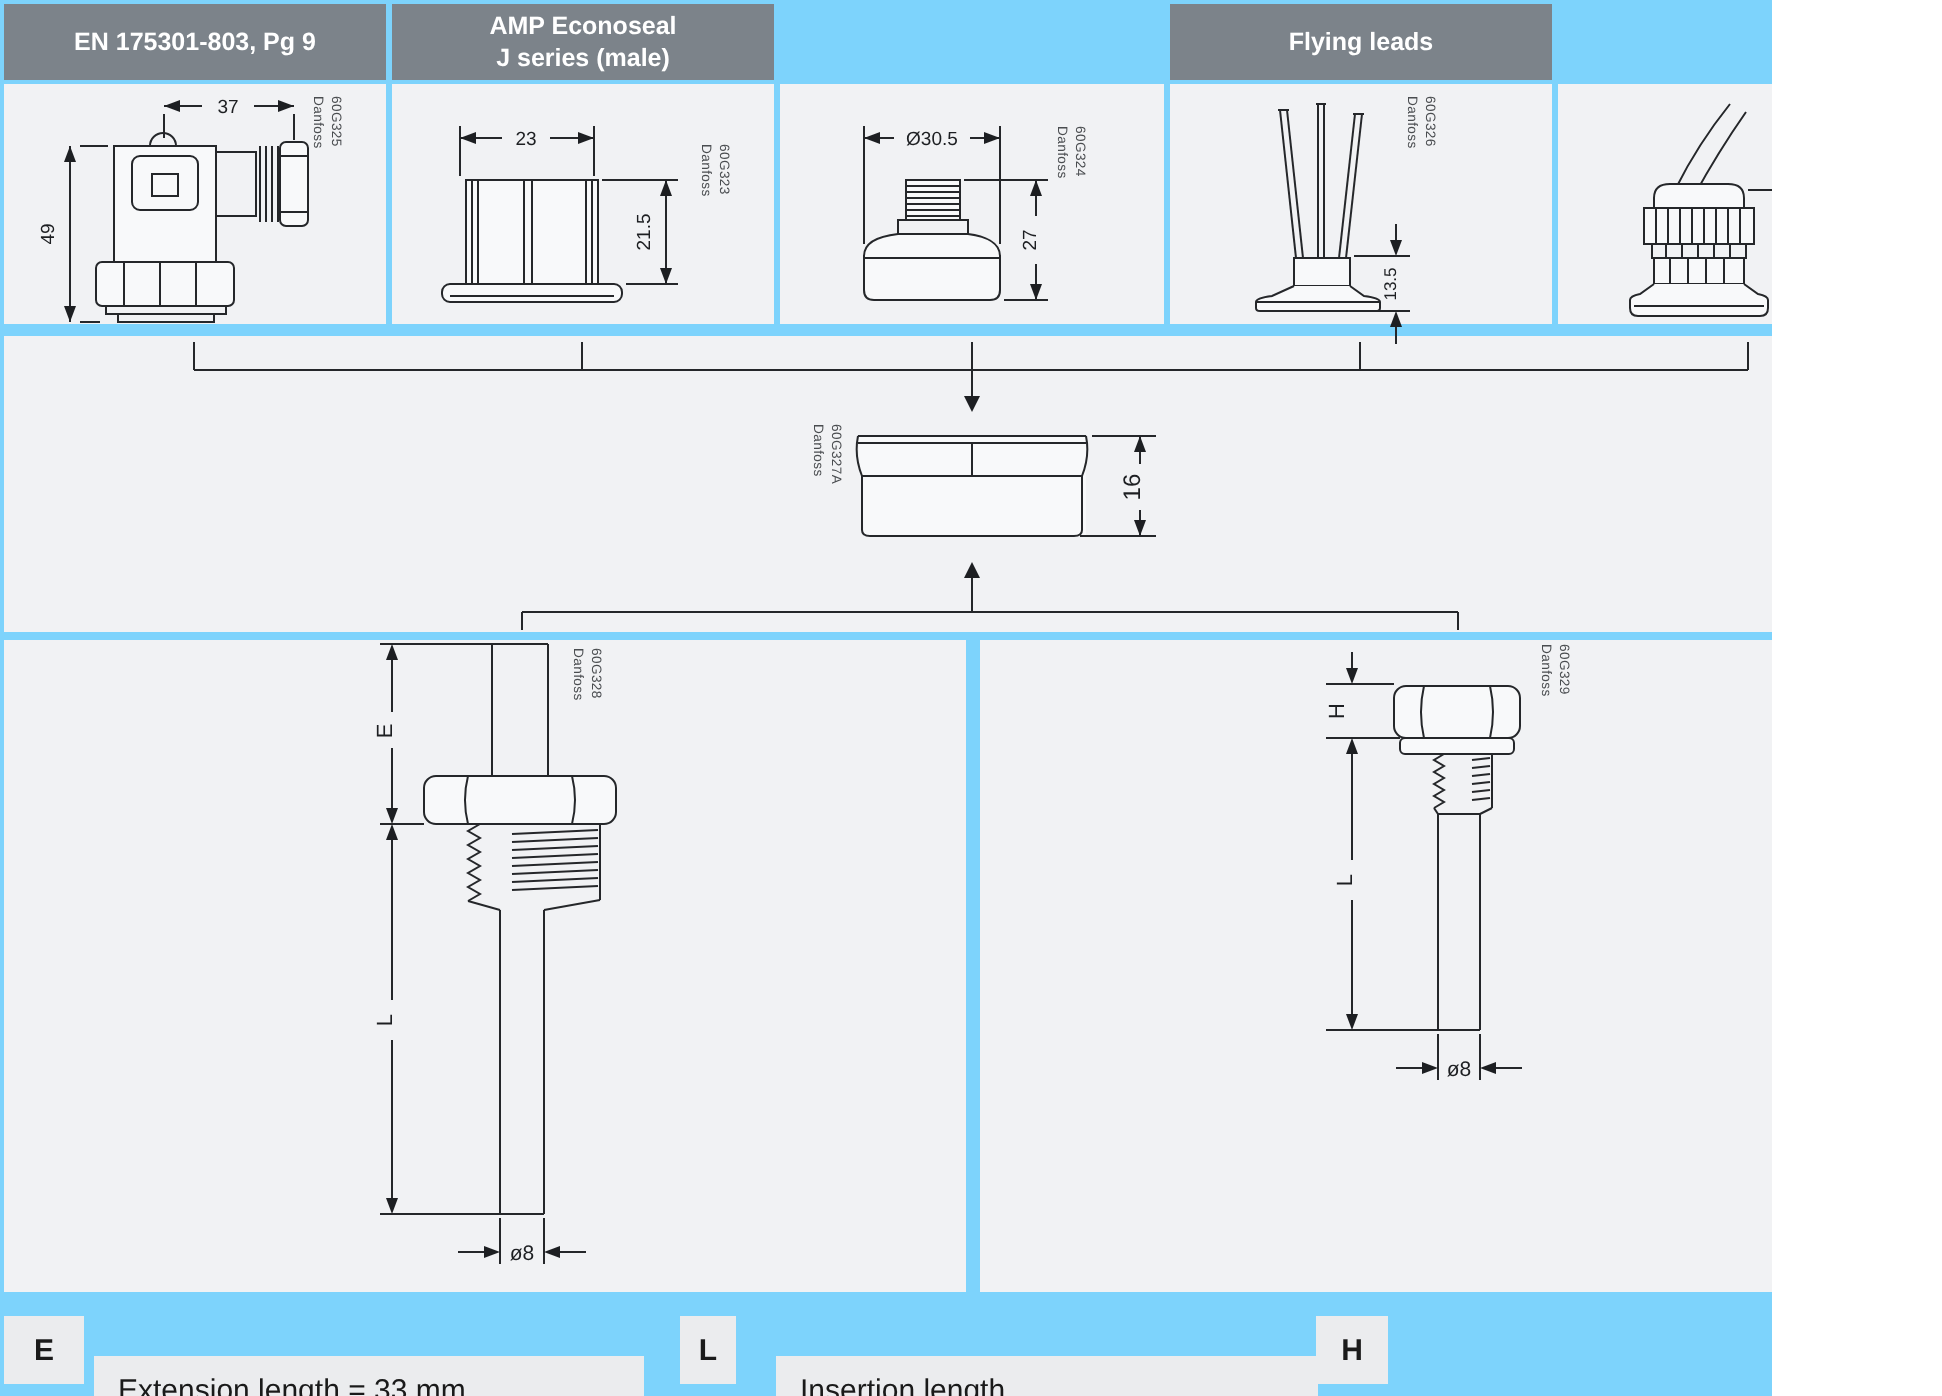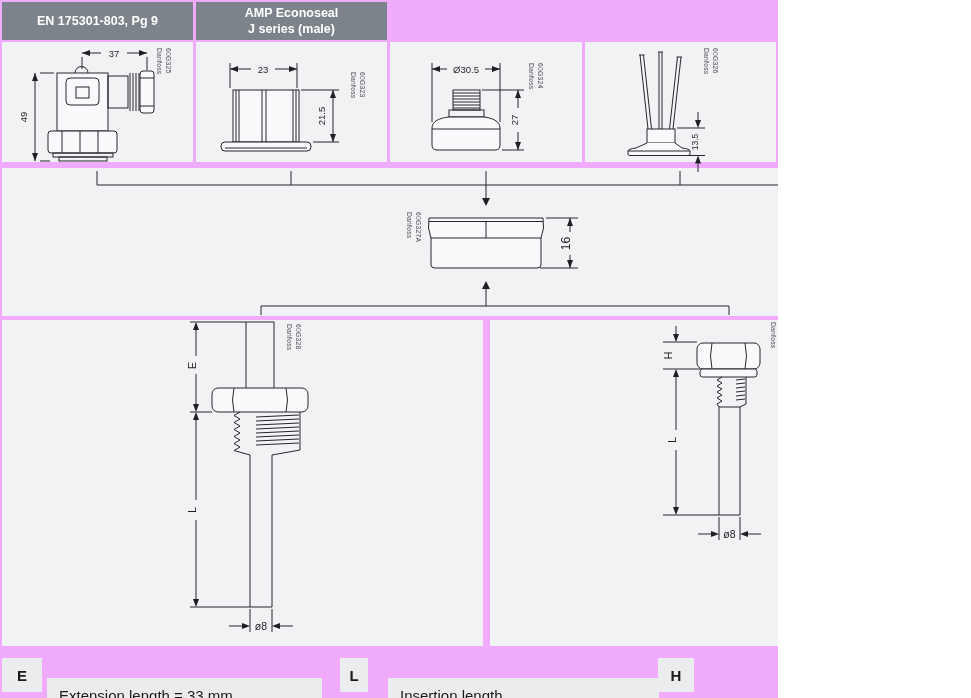--- a/index.html
+++ b/index.html
@@ -1,16 +1,16 @@
 <!DOCTYPE html>
 <html><head>
 <meta charset="utf-8">
 <style>
   html,body{margin:0;padding:0;background:#fff;font-family:"Liberation Sans",sans-serif;}
-  .canvas{position:relative;width:778px;height:698px;background:#f0abfc;overflow:hidden;}
+  .canvas{position:relative;width:886px;height:698px;background:#7dd3fc;overflow:hidden;}
   .hdr{position:absolute;top:2px;height:38px;background:#7c838a;color:#fff;
        display:flex;flex-direction:column;align-items:center;justify-content:center;
        font-size:12.5px;font-weight:bold;line-height:1.3;text-align:center;}
   .hdr span{display:block;}
   .cellbg{position:absolute;top:42px;height:120px;background:#f1f2f4;}
   .panel{position:absolute;background:#f1f2f4;}
   .legend-key{position:absolute;height:34px;background:#ebecee;display:flex;align-items:center;
        justify-content:center;font-size:15px;font-weight:bold;color:#1a1a1a;}
   .legend-text{position:absolute;height:34px;background:#ebecee;display:flex;align-items:center;
        padding-left:12px;box-sizing:border-box;font-size:15px;color:#1a1a1a;margin-top:20px;}
@@ -29,20 +29,24 @@
 
 <div class="canvas">
 
   <div class="hdr" style="left:2px;width:191px;">
       <span>EN 175301-803, Pg 9</span>
       <span></span>
     </div>
   <div class="hdr" style="left:196px;width:191px;">
       <span>AMP Econoseal</span>
       <span>J series (male)</span>
+    </div>
+  <div class="hdr" style="left:585px;width:191px;">
+      <span>Flying leads</span>
+      <span></span>
     </div>
 
   <div class="cellbg" style="left:2px;width:191px;"></div>
   <div class="cellbg" style="left:196px;width:191px;"></div>
   <div class="cellbg" style="left:390px;width:192px;"></div>
   <div class="cellbg" style="left:585px;width:191px;"></div>
   <div class="cellbg" style="left:779px;width:190px;"></div>
 
   <div class="panel" style="left:2px;top:168px;width:967px;height:148px;"></div>
   <div class="panel" style="left:2px;top:320px;width:481px;height:326px;"></div>

